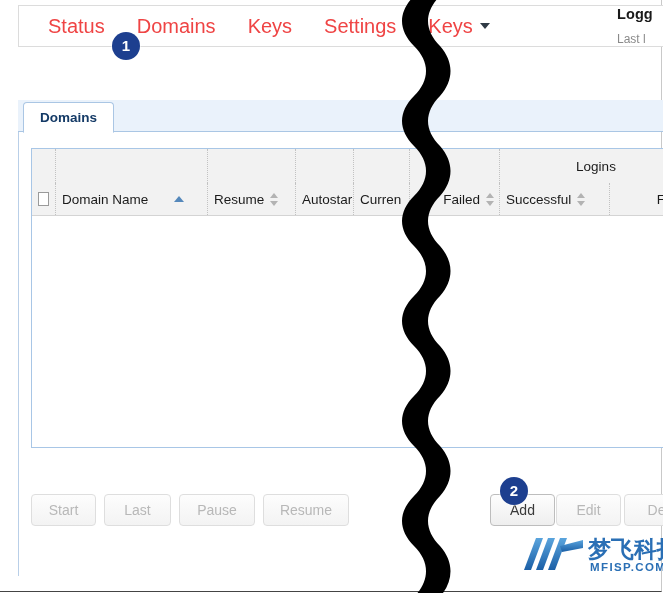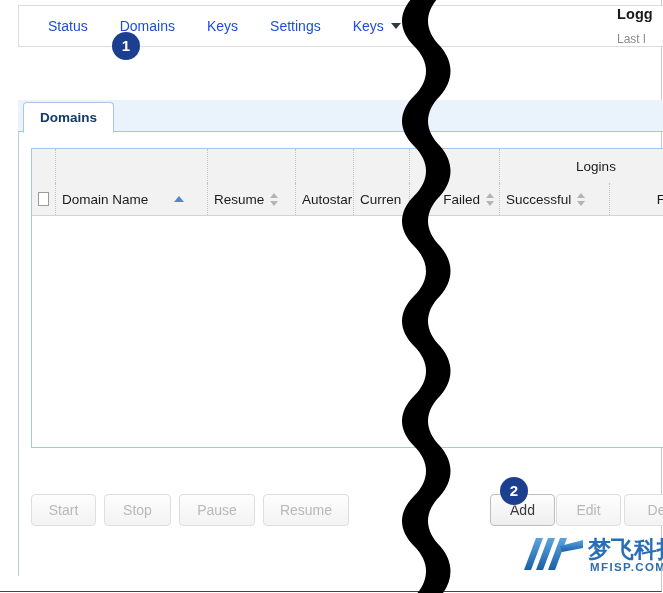--- a/index.html
+++ b/index.html
@@ -41,22 +41,22 @@
     height: 42px;
     border: 1px solid #dcdcdc;
     border-left: 1px solid #dcdcdc;
     background: #ffffff;
     box-sizing: border-box;
     display: flex;
     align-items: center;
     padding-left: 13px;
   }
   .nav-item {
-    font-size: 14px;
-    color: #1d4ed8;
+    font-size: 20px;
+    color: #ef4444;
     padding: 0 16px;
     white-space: nowrap;
     cursor: pointer;
     line-height: 40px;
   }
   .nav-item.caret-holder { display: flex; align-items: center; gap: 7px; }
   .caret {
     display: inline-block;
     width: 0; height: 0;
     border-left: 5px solid transparent;
@@ -390,21 +390,21 @@
     </div>
 
     <div class="grid-body"></div>
   </div>
 
   <div class="btn-row">
     <div class="btn" style="left:0px;width:65px;">
       <span>Start</span>
     </div>
     <div class="btn" style="left:73px;width:67px;">
-      <span>Stop</span>
+      <span>Last</span>
     </div>
     <div class="btn" style="left:148px;width:76px;">
       <span>Pause</span>
     </div>
     <div class="btn" style="left:232px;width:86px;">
       <span>Resume</span>
     </div>
 
     <div class="btn enabled" style="left:459px;width:58px;">
       <span>Add</span>

